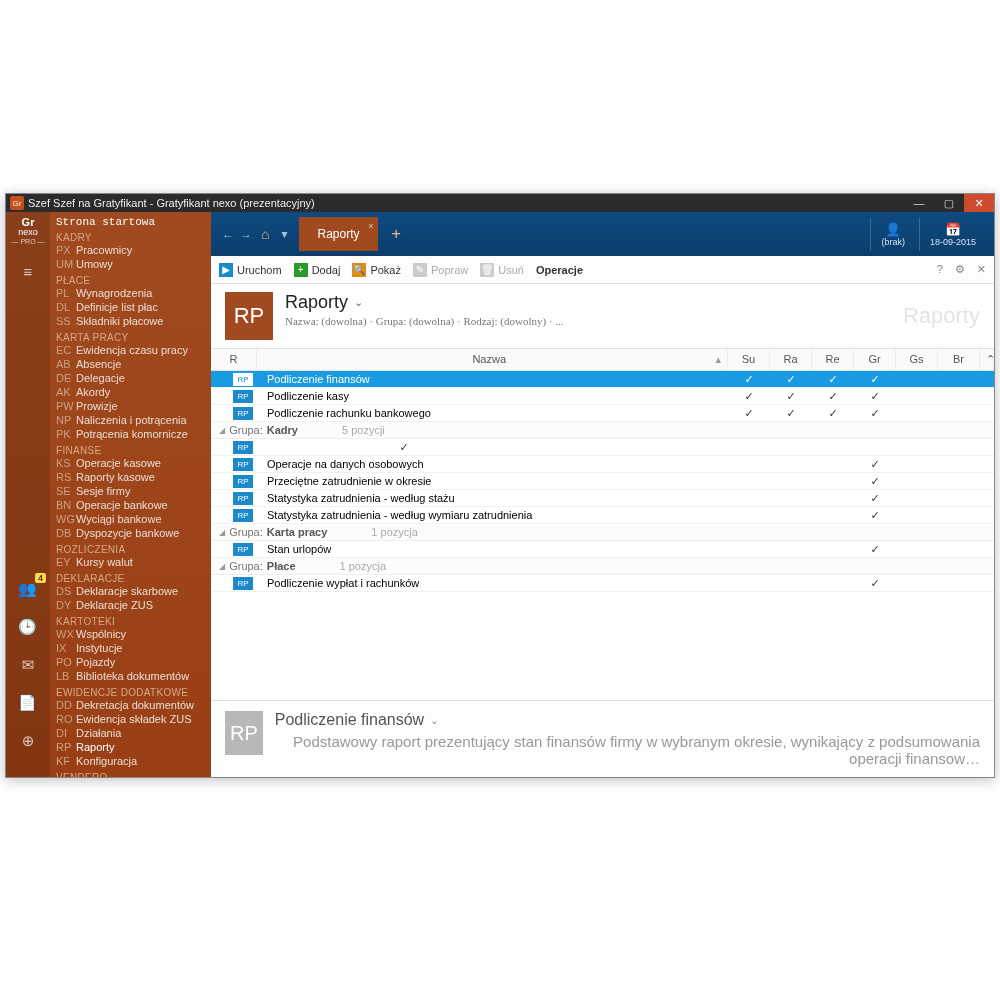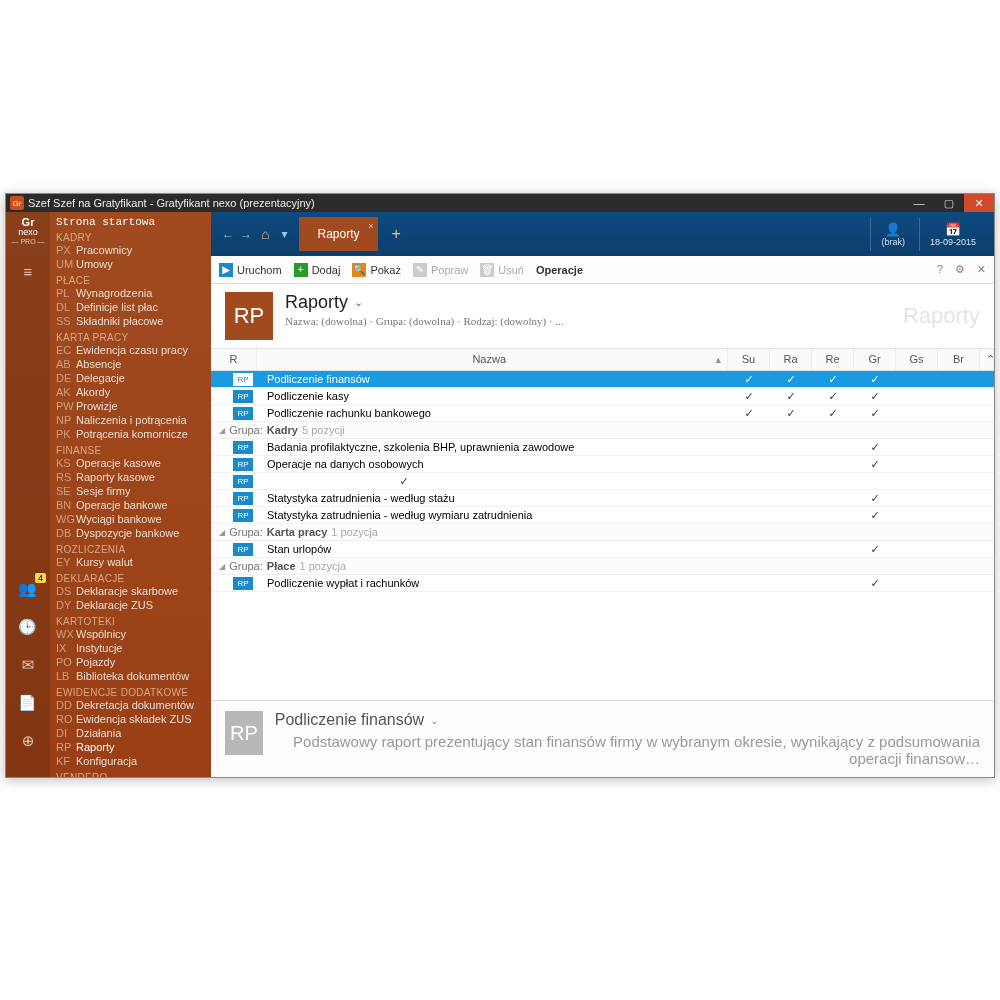--- a/index.html
+++ b/index.html
@@ -59,21 +59,21 @@
   .gbody{ flex:1; overflow-y:auto; font-size:11px;}
   .grow{ display:flex; align-items:center; border-bottom:1px solid #f1f1f1; height:17px;}
   .grow .col-r{ display:flex;justify-content:flex-end;padding-right:4px;}
   .rp{ width:20px;height:13px;background:#1a8acb;color:#fff;font-size:8px;display:flex;align-items:center;justify-content:center;}
   .grow.sel{ background:#1a9ae0;color:#fff;}
   .grow.sel .rp{ background:#fff;color:#1a8acb;}
   .chk{ color:#333;}
   .grow.sel .chk{ color:#fff;}
   .grouprow{ font-size:11px;color:#777;background:#fcfcfc;padding:2px 8px;border-bottom:1px solid #eee; display:flex; align-items:center; gap:4px;}
   .grouprow .tri{font-size:8px;color:#999;}
-  .grouprow .count{ color:#aaa;}
+  .grouprow .count{ color:#aaa;margin-left:40px;}
   
   .detail{ border-top:1px solid #ddd; padding:10px 14px; display:flex; gap:12px; background:#fdfdfd;}
   .detail .dicon{ width:44px;height:44px;background:#b8b8b8;color:#fff;font-size:20px;display:flex;align-items:center;justify-content:center;}
   .detail h3{ font-size:16px;font-weight:400;color:#555; display:flex;align-items:center;gap:6px;}
   .detail h3 .caret{font-size:10px;color:#888;}
   .detail p{ font-size:15px;color:#999;margin-top:4px;text-align:right;}
 </style>
 </head>
 <body>
 
@@ -352,21 +352,20 @@
               <div class="col-c"><span class="chk">✓</span></div>
               <div class="col-c"></div>
               <div class="col-c"></div>
               <div style="width:14px"></div>
             </div>
             <div class="grouprow"><span class="tri">◢</span> Grupa: <b style="color:#555">Kadry</b> <span class="count">5 pozycji</span></div>
             <div class="grow">
               <div class="col-r">
                 <span class="rp">RP</span>
               </div>
-              <div class="col-name" style="padding-left:10px">Badania profilaktyczne, szkolenia BHP, uprawnienia zawodowe</div>
               <div class="col-c"></div>
               <div class="col-c"></div>
               <div class="col-c"></div>
               <div class="col-c"><span class="chk">✓</span></div>
               <div class="col-c"></div>
               <div class="col-c"></div>
               <div style="width:14px"></div>
             </div>
             <div class="grow">
               <div class="col-r">
@@ -378,20 +377,21 @@
               <div class="col-c"></div>
               <div class="col-c"><span class="chk">✓</span></div>
               <div class="col-c"></div>
               <div class="col-c"></div>
               <div style="width:14px"></div>
             </div>
             <div class="grow">
               <div class="col-r">
                 <span class="rp">RP</span>
               </div>
+              <div class="col-name" style="padding-left:10px">Przeciętne zatrudnienie w okresie</div>
               <div class="col-c"></div>
               <div class="col-c"></div>
               <div class="col-c"></div>
               <div class="col-c"><span class="chk">✓</span></div>
               <div class="col-c"></div>
               <div class="col-c"></div>
               <div style="width:14px"></div>
             </div>
             <div class="grow">
               <div class="col-r">

